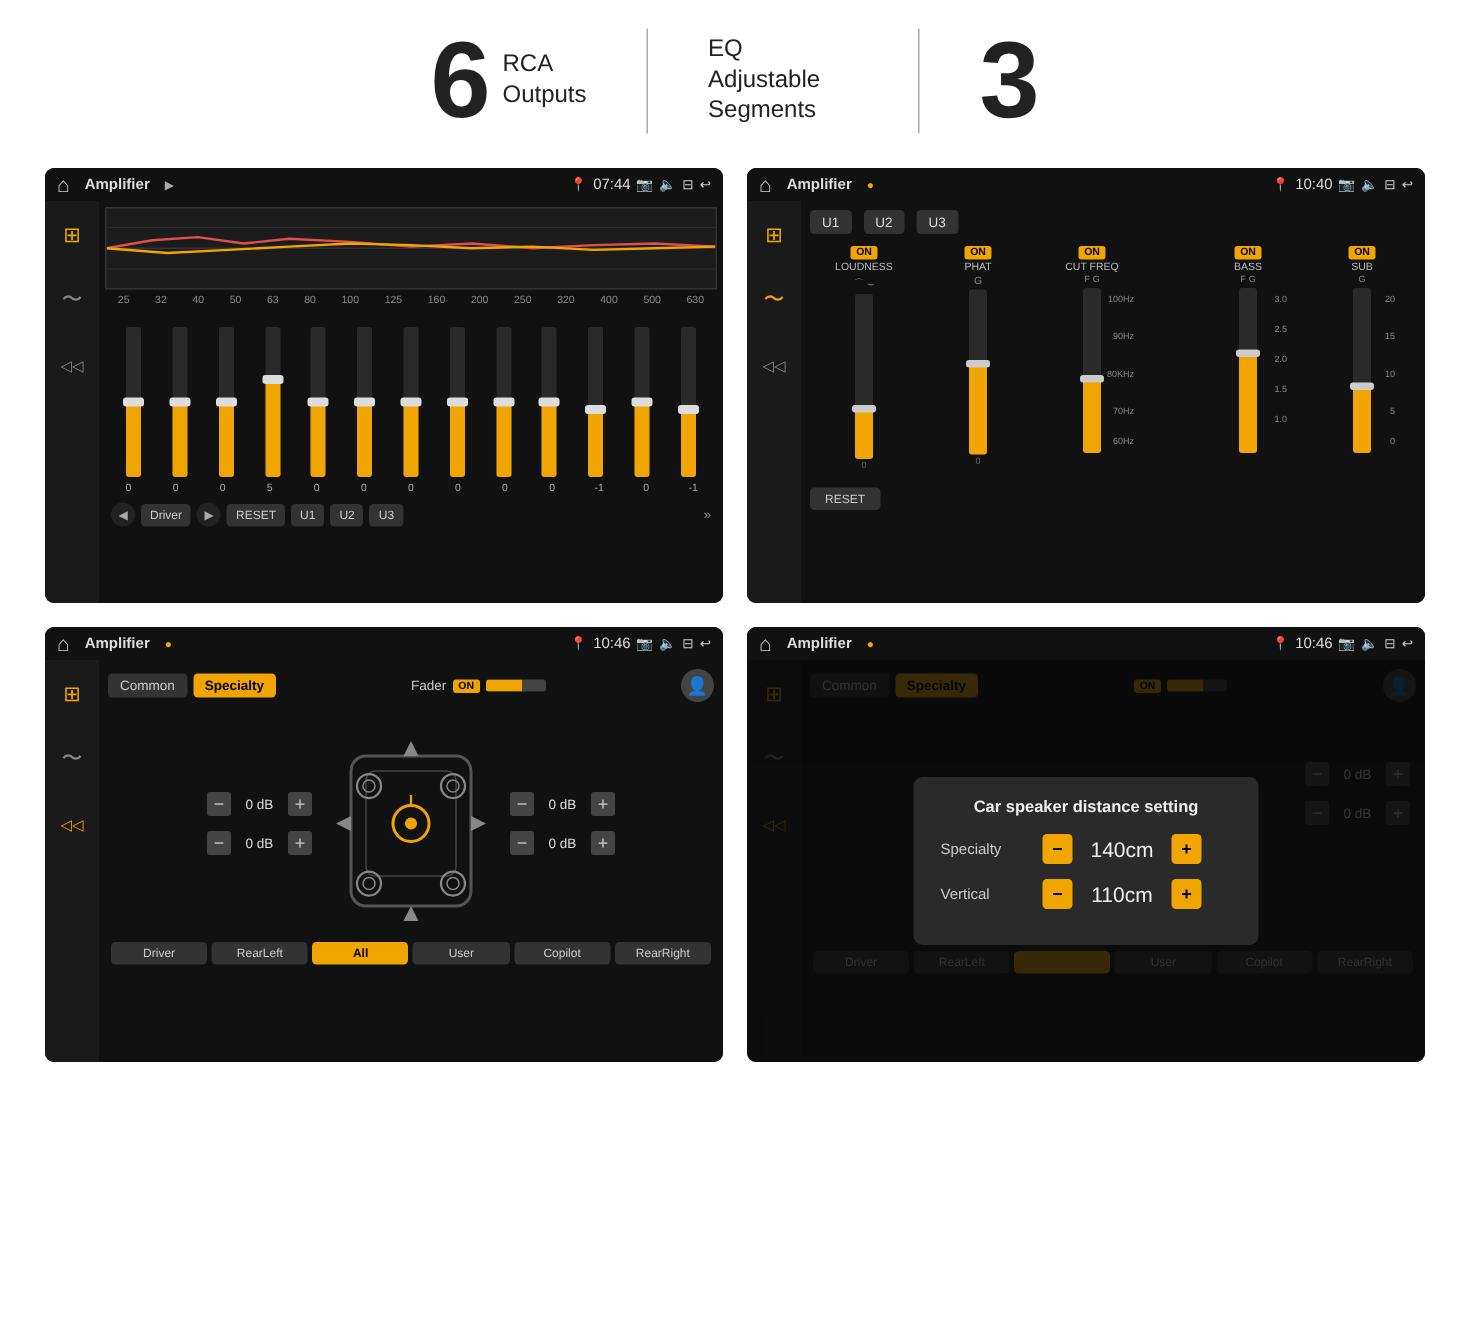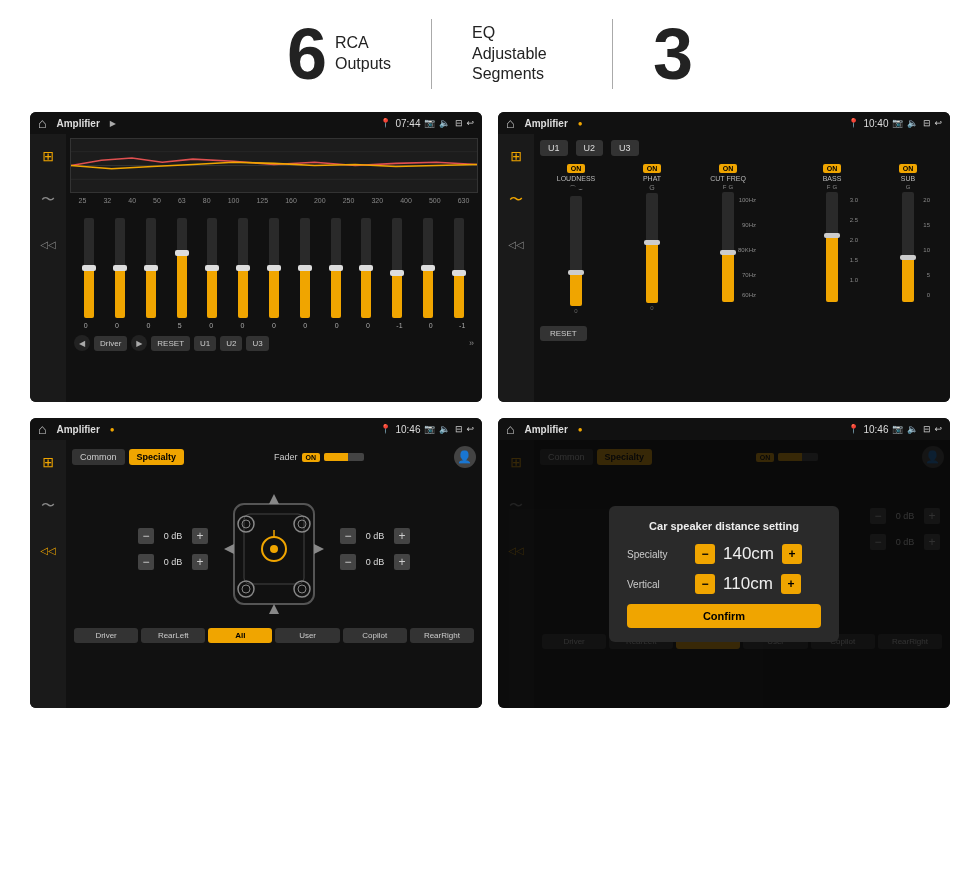--- a/index.html
+++ b/index.html
@@ -280,21 +280,21 @@
       color: #000;
       border-radius: 3px;
       display: flex;
       align-items: center;
       justify-content: center;
       font-size: 12px;
       font-weight: bold;
       cursor: pointer;
     }
     .dialog-value {
-      font-size: 17px;
+      font-size: 14px;
       color: #eee;
       min-width: 50px;
       text-align: center;
     }
     .dialog-confirm {
       background: #f0a500;
       color: #000;
       border-radius: 4px;
       padding: 6px 20px;
       font-size: 11px;
@@ -752,19 +752,18 @@
             <div class="dialog-btn">−</div>
             <span class="dialog-value">140cm</span>
             <div class="dialog-btn">+</div>
           </div>
           <div class="dialog-row">
             <span class="dialog-row-label">Vertical</span>
             <div class="dialog-btn">−</div>
             <span class="dialog-value">110cm</span>
             <div class="dialog-btn">+</div>
           </div>
-          <div class="dialog-confirm">Confirm</div>
         </div>
       </div>
     </div>
 
   </div>
 </div>
 
 </body></html>

